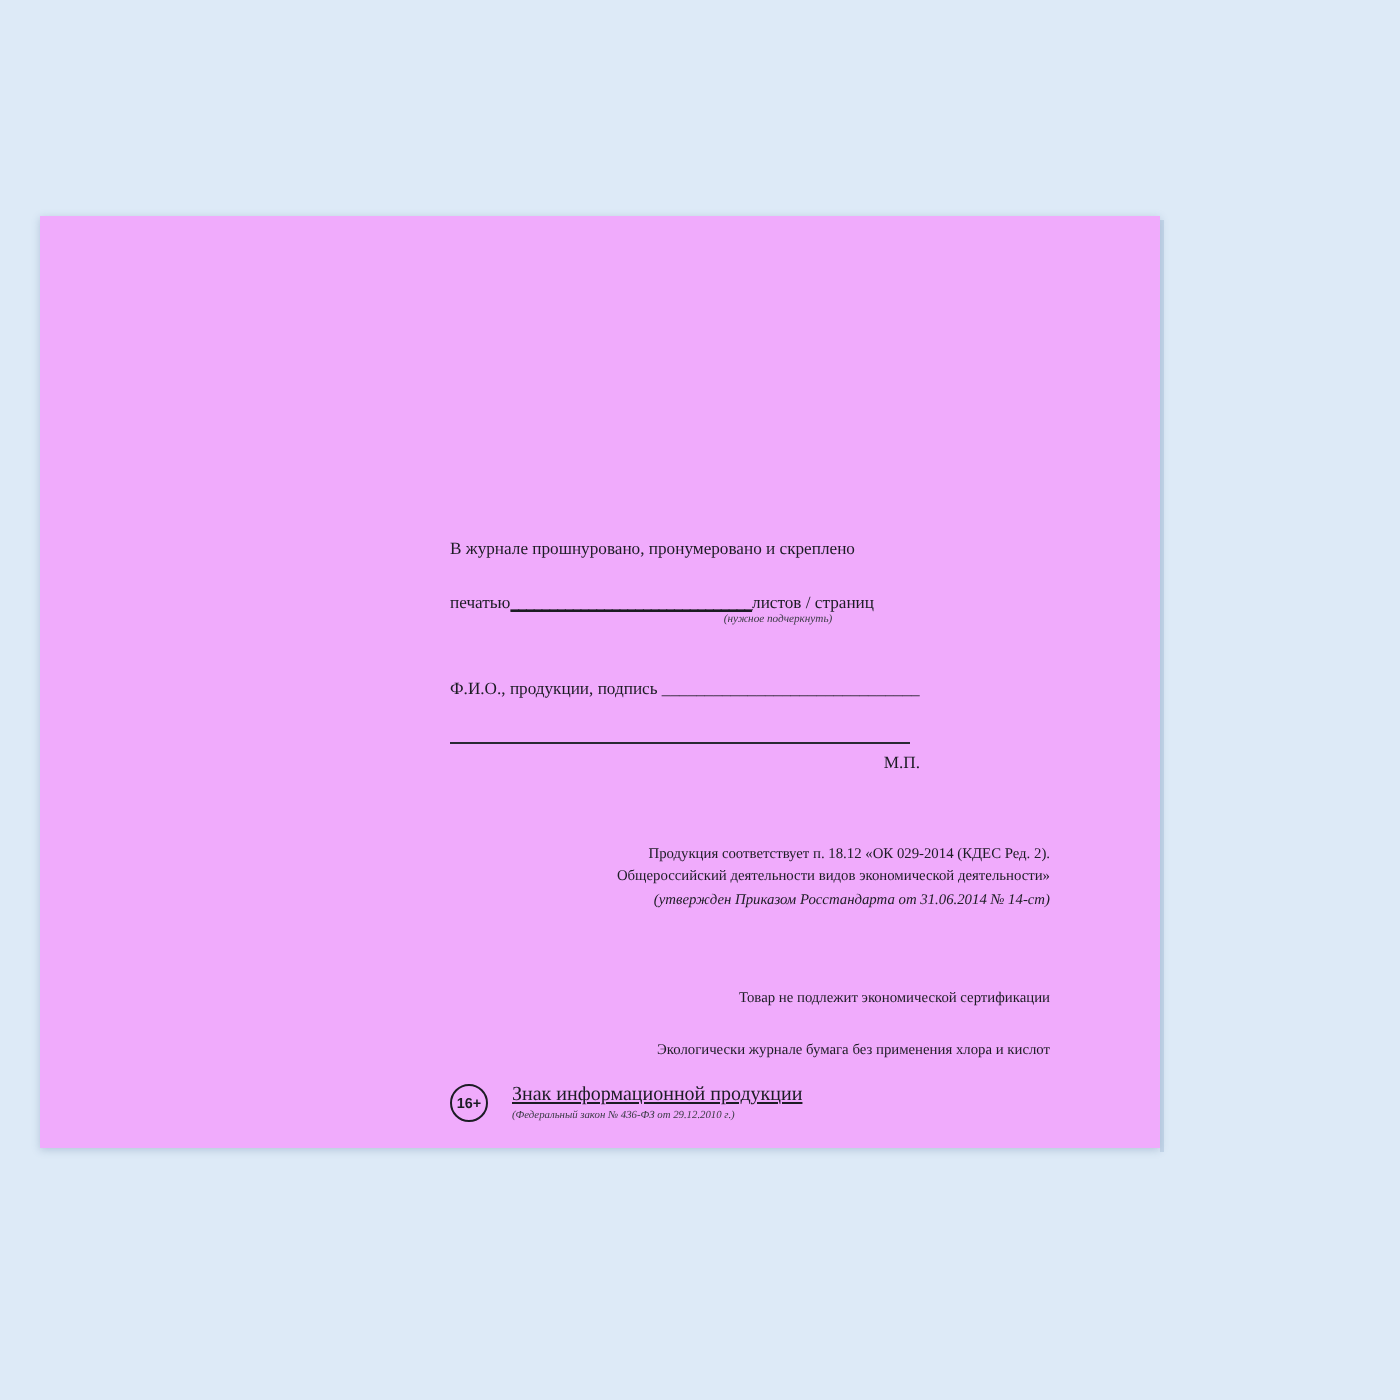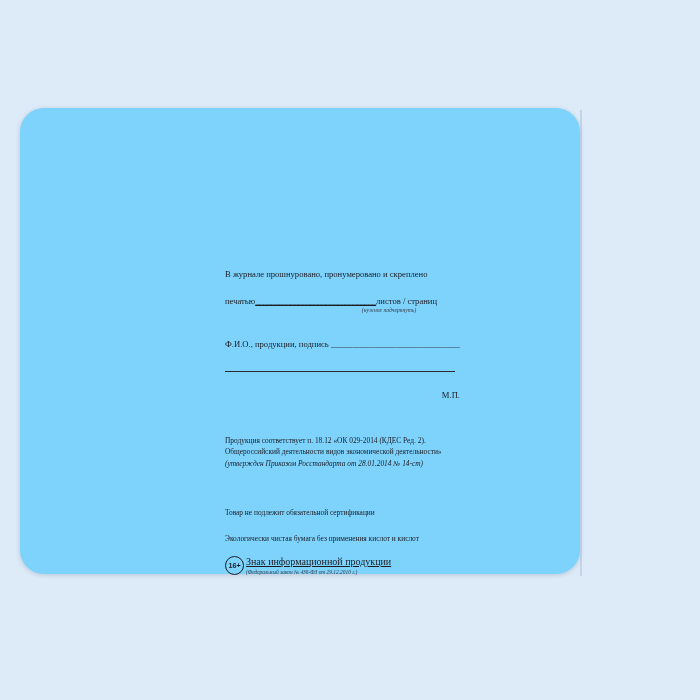--- a/index.html
+++ b/index.html
@@ -18,23 +18,22 @@
     width: 700px;
     height: 700px;
   }
   
   #sheet {
     position: absolute;
     left: 20px;
     top: 108px;
     width: 560px;
     height: 466px;
-    background: #7dd3fc;
+    background: #f0abfc;
     box-shadow: 0 1px 4px rgba(60, 90, 130, 0.25);
-    border-radius: 24px;
   }
   
   #sheet::after {
     content: "";
     position: absolute;
     right: -2px;
     top: 2px;
     bottom: -2px;
     width: 2px;
     background: rgba(150, 175, 205, 0.35);
@@ -73,43 +72,44 @@
   }
   .rule {
     border-bottom: 0.8px solid #2a2a33;
     width: 230px;
     height: 11px;
   }
   .mp {
     text-align: right;
     width: 235px;
     font-size: 8.6px;
-    margin-top: 18px;
+    margin-top: 4px;
   }
   .para {
     font-size: 7.4px;
     line-height: 1.5;
     white-space: nowrap;
+    text-align: right;
   }
   .ital {
     font-style: italic;
   }
   .gap-lg {
     height: 22px;
   }
   .gap-md {
     height: 15px;
   }
   .gap-sm {
     height: 10px;
   }
   #agemark-row {
     display: flex;
     align-items: center;
-    gap: 2px;
+    gap: 12px;
     margin-top: 12px;
   }
   #age-badge {
     width: 17px;
     height: 17px;
     border-radius: 50%;
     border: 1.1px solid #1c1c24;
     display: flex;
     align-items: center;
     justify-content: center;
@@ -162,33 +162,33 @@
         <div class="rule"></div>
 
         <div class="mp">М.П.</div>
       </div>
 
       <div class="gap-lg"></div>
 
       <div class="block">
         <div class="para">Продукция соответствует п. 18.12 «ОК 029-2014 (КДЕС Ред. 2).</div>
         <div class="para">Общероссийский деятельности видов экономической деятельности»</div>
-        <div class="para ital">(утвержден Приказом Росстандарта от 28.01.2014 № 14-ст)</div>
+        <div class="para ital">(утвержден Приказом Росстандарта от 31.06.2014 № 14-ст)</div>
       </div>
 
       <div class="gap-sm"></div>
 
 
       <div class="gap-md"></div>
 
-      <div class="para">Товар не подлежит обязательной сертификации</div>
+      <div class="para">Товар не подлежит экономической сертификации</div>
 
       <div class="gap-md"></div>
 
-      <div class="para">Экологически чистая бумага без применения кислот и кислот</div>
+      <div class="para">Экологически журнале бумага без применения хлора и кислот</div>
 
       <div id="agemark-row">
         <div id="age-badge">16+</div>
         <div>
           <div id="agemark-text">Знак информационной продукции</div>
           <div id="agemark-law">(Федеральный закон № 436-ФЗ от 29.12.2010 г.)</div>
         </div>
       </div>
 
     </div>

